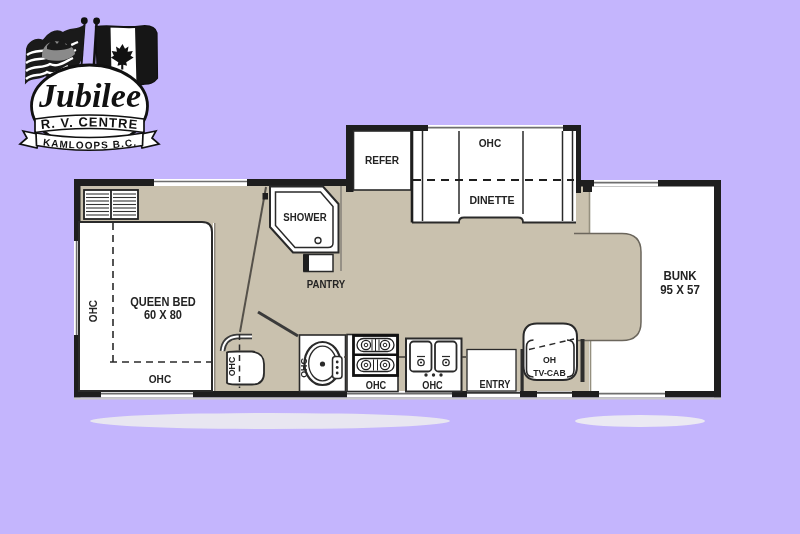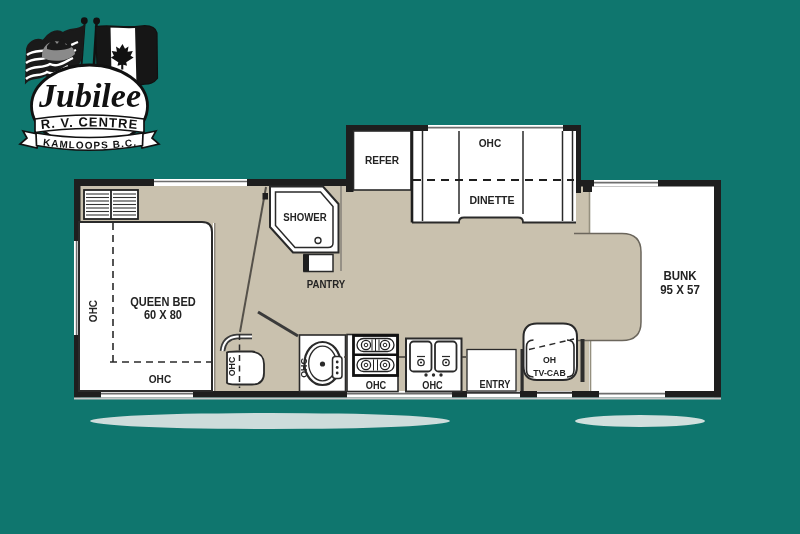--- a/index.html
+++ b/index.html
@@ -1,16 +1,16 @@
 <!DOCTYPE html>
 <html><head>
 <meta charset="utf-8">
 <style>
   html,body{margin:0;padding:0;background:#ffffff;}
-  #page{position:relative;width:800px;height:534px;background:#0f766e;overflow:hidden;
+  #page{position:relative;width:800px;height:534px;background:#c4b5fd;overflow:hidden;
         font-family:"Liberation Sans", sans-serif;}
   svg{position:absolute;left:0;top:0;}
 </style>
 </head>
 <body>
 <div id="page">
 <svg width="800" height="534" viewBox="0 0 800 534">
 <g id="logo">
 
   <g>

